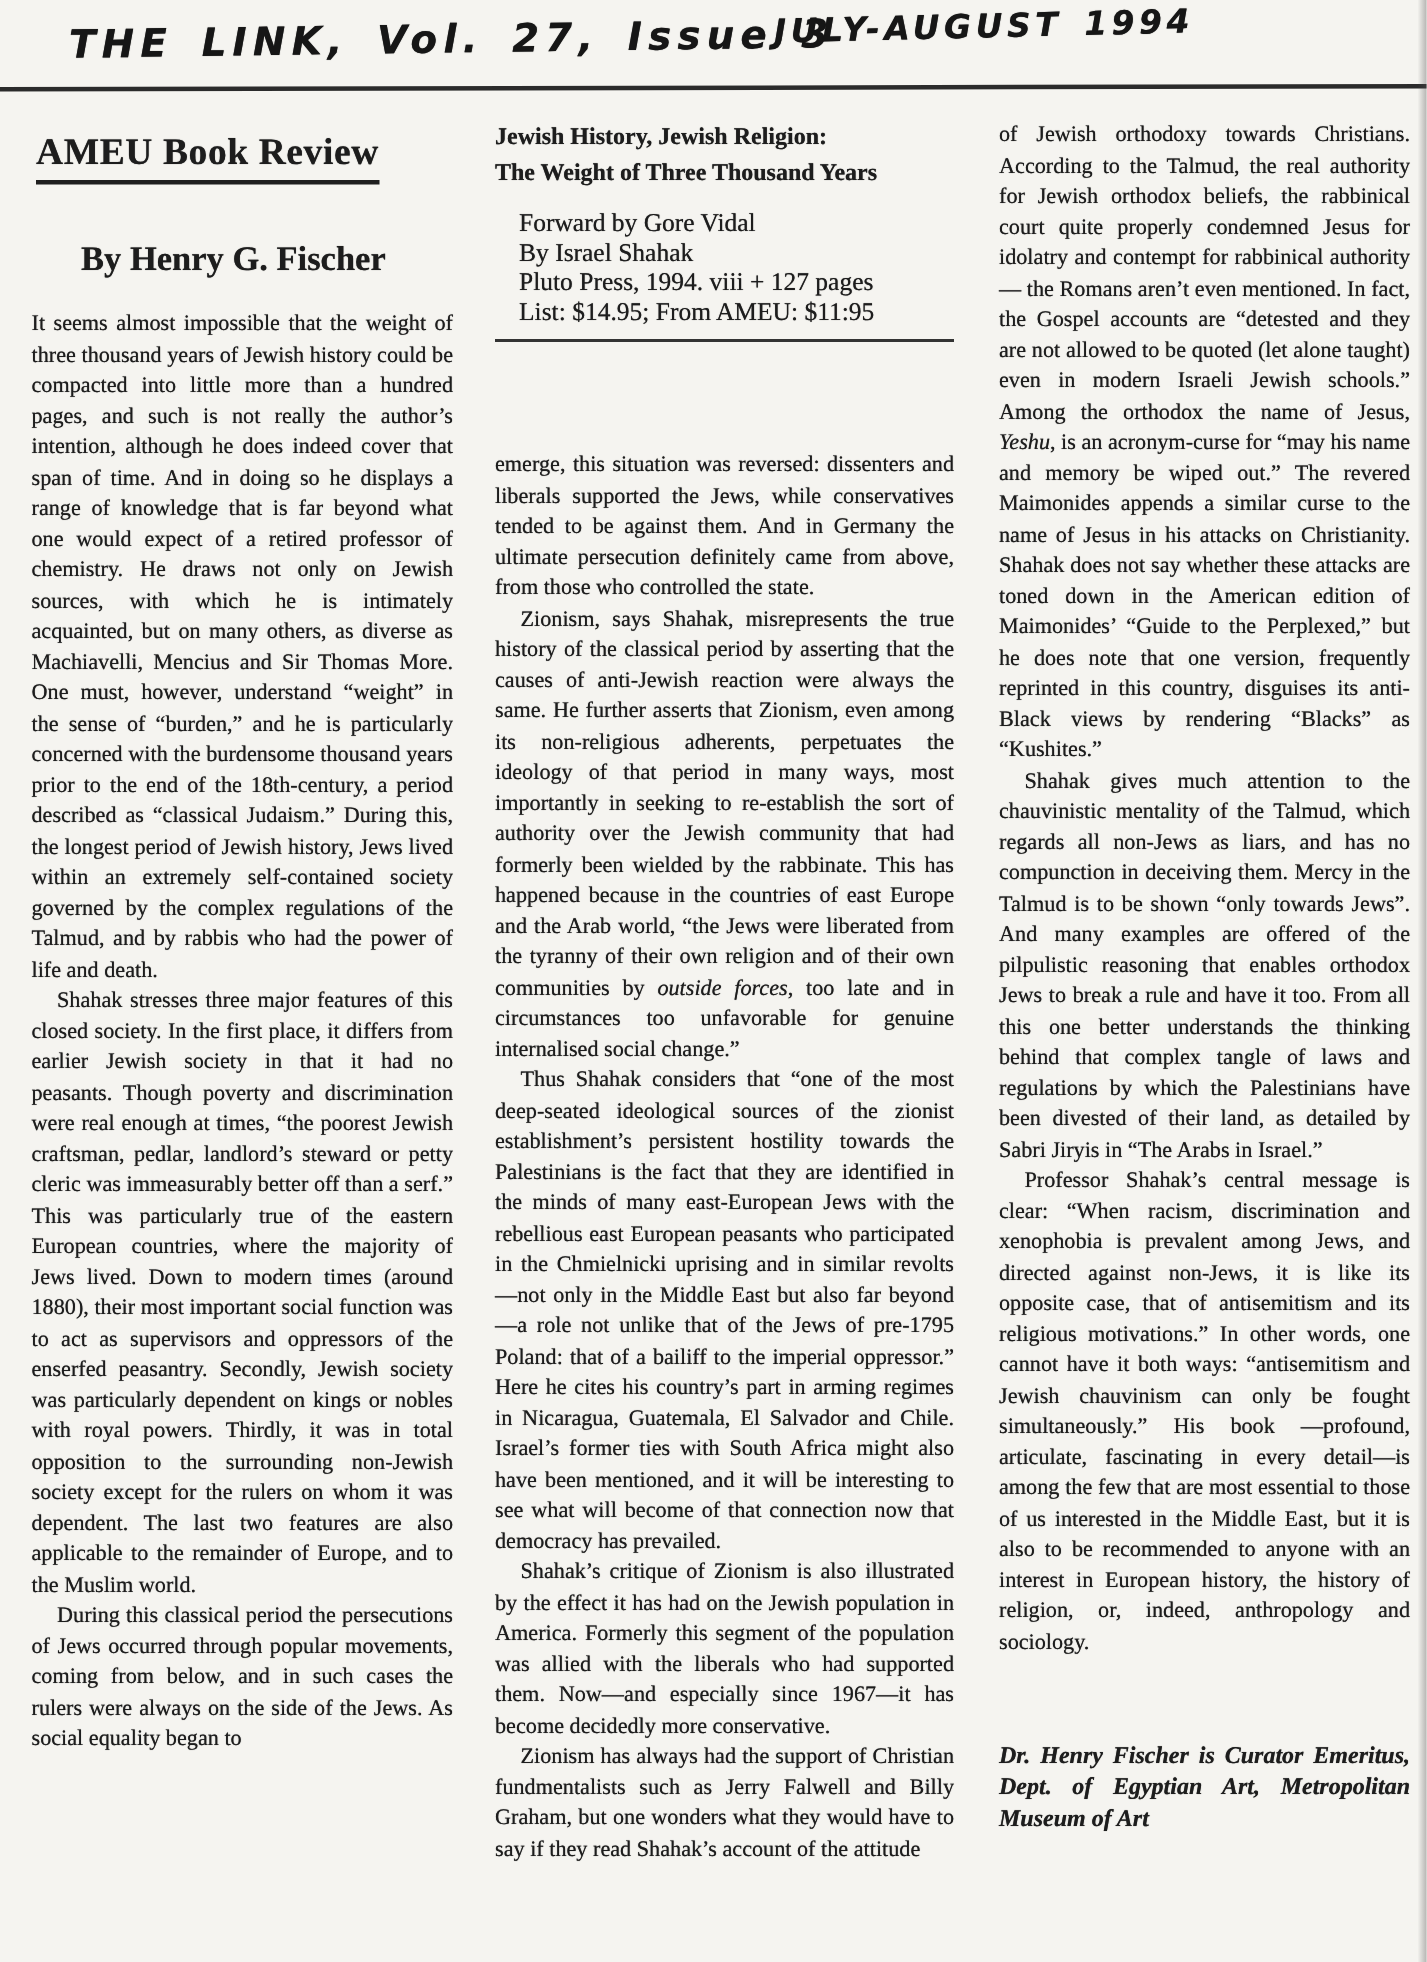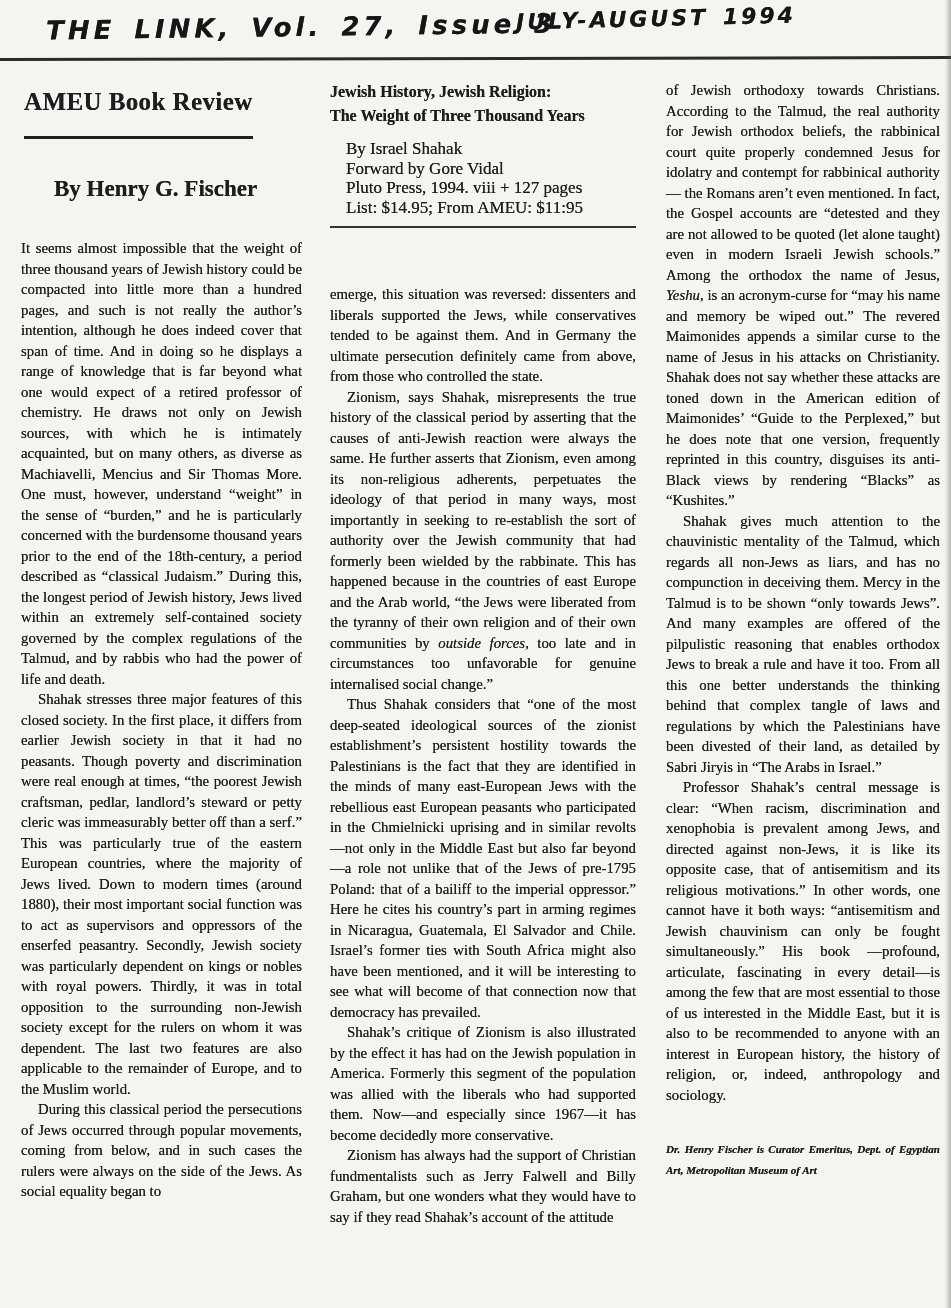--- a/index.html
+++ b/index.html
@@ -41,38 +41,38 @@
     background: #2b2b2b;
     transform: rotate(-0.12deg);
   }
   
   .col { position: absolute; top: 80px; }
   #col1 { left: 21px;  width: 281px; }
   #col2 { left: 330px; width: 306px; }
   #col3 { left: 666px; width: 274px; }
 
   .section-heading { margin: 8px 0 0 3px; font-size: 25px; font-weight: bold; letter-spacing: 0.4px; }
-  .section-heading .underlined { display: inline-block; border-bottom: 3px solid #1f1f1f; padding-bottom: 20px; }
+  .section-heading .underlined { display: inline-block; border-bottom: 3px solid #1f1f1f; padding-bottom: 4px; }
   .byline { margin: 37px 0 0 33px; font-size: 23px; font-weight: bold; }
 
   .book-title { font-size: 16px; line-height: 23.5px; font-weight: bold; }
   .book-details { margin: 12px 0 0 16px; font-size: 17px; line-height: 19.5px; }
   .mid-rule { margin-top: 9px; height: 2px; background: #333; }
 
   .body-text { font-size: 14.8px; line-height: 20.5px; text-align: justify; }
-  #col1 .body-text { margin-top: 36px; }
-  .col2-body { margin-top: 56px; }
+  #col1 .body-text { margin-top: 20px; }
+  .col2-body { margin-top: 72px; }
   .body-text p { margin: 0; }
   .body-text p.indent { text-indent: 17px; }
   .ital { font-style: italic; }
 
   .signature {
-    margin-top: 34px;
+    margin-top: 55px;
     font-weight: bold; font-style: italic;
-    font-size: 11px; line-height: 21px;
+    font-size: 16px; line-height: 21px;
     text-align: justify;
   }
 </style>
 </head>
 <body>
 
 <div id="page">
 
   <div class="handwrite hw-left">THE LINK, Vol. 27, Issue 3</div>
 
@@ -91,22 +91,22 @@
         <p class="indent"><span>During this classical period the persecutions of Jews occurred through popular movements, coming from below, and in such cases the rulers were always on the side of the Jews.  As social equality began to</span></p>
       </div>
   </div>
 
   <div class="col" id="col2">
     <div class="book-title">
         <div>Jewish History, Jewish Religion:</div>
         <div>The Weight of Three Thousand Years</div>
       </div>
     <div class="book-details">
+        <div>Forward by Gore Vidal</div>
         <div>By Israel Shahak</div>
-        <div>Forward by Gore Vidal</div>
         <div>Pluto Press, 1994. viii + 127 pages</div>
         <div>List: $14.95; From AMEU: $11:95</div>
       </div>
     <div class="mid-rule"></div>
     <div class="body-text col2-body">
         <p class=""><span>emerge, this situation was reversed: dissenters and liberals supported the Jews, while conservatives tended to be against them.  And in Germany the ultimate persecution definitely came from above, from those who controlled the state.</span></p>
         <p class="indent"><span>Zionism, says Shahak, misrepresents the true history of the classical period by asserting that the causes of anti-Jewish reaction were always the same.  He further asserts that Zionism, even among its non-religious adherents, perpetuates the ideology of that period in many ways, most importantly in seeking to re-establish the sort of authority over the Jewish community that had formerly been wielded by the rabbinate.  This has happened because in the countries of east Europe and the Arab world, “the Jews were liberated from the tyranny of their own religion and of their own communities by </span><span class="ital">outside forces</span><span>, too late and in circumstances too unfavorable for genuine internalised social change.”</span></p>
         <p class="indent"><span>Thus Shahak considers that “one of the most deep-seated ideological sources of the zionist establishment’s persistent hostility towards the Palestinians is the fact that they are identified in the minds of many east-European Jews with the rebellious east European peasants who participated in the Chmielnicki uprising and in similar revolts—not only in the Middle East but also far beyond—a role not unlike that of the Jews of pre-1795 Poland: that of a bailiff to the imperial oppressor.”  Here he cites his country’s part in arming regimes in Nicaragua, Guatemala, El Salvador and Chile.  Israel’s former ties with South Africa might also have been mentioned, and it will be interesting to see what will become of that connection now that democracy has prevailed.</span></p>
         <p class="indent"><span>Shahak’s critique of Zionism is also illustrated by the effect it has had on the Jewish population in America.  Formerly this segment of the population was allied with the liberals who had supported them.  Now—and especially since 1967—it has become decidedly more conservative.</span></p>
         <p class="indent"><span>Zionism has always had the support of Christian fundmentalists such as Jerry Falwell and Billy Graham, but one wonders what they would have to say if they read Shahak’s account of the attitude</span></p>

